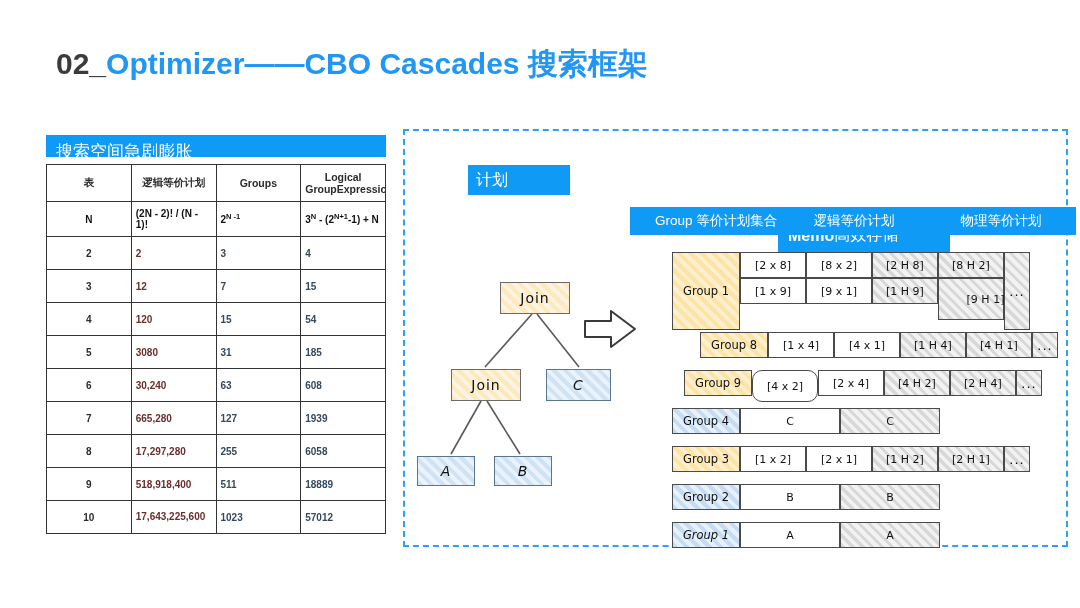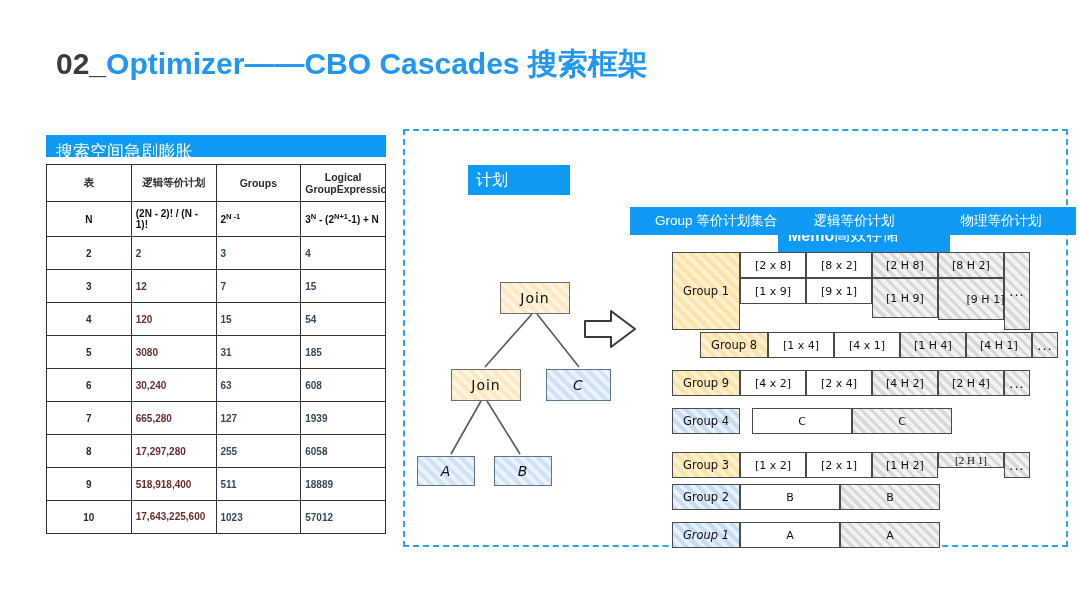--- a/index.html
+++ b/index.html
@@ -243,67 +243,67 @@
       <div class="cellgrid">
         <div class="crow">
           <div class="cell plain w66" style="height: 26px;">[2 x 8]</div>
           <div class="cell plain w66" style="height: 26px;">[8 x 2]</div>
           <div class="cell hatch w66" style="height: 26px;">[2 H 8]</div>
           <div class="cell hatch w66" style="height: 26px;">[8 H 2]</div>
         </div>
         <div class="crow">
           <div class="cell plain w66" style="height: 26px; text-align: right;">[1 x 9]</div>
           <div class="cell plain w66" style="height: 26px;">[9 x 1]</div>
-          <div class="cell hatch w66" style="height: 40px;">[1 H 9]</div>
+          <div class="cell hatch w66" style="height: 26px;">[1 H 9]</div>
           <div class="cell hatch w66" style="height: 42px; padding-left: 29px;">[9 H 1]</div>
         </div>
       </div>
       <div class="cell ell w26" style="height: 78px;">...</div>
     </div>
     <div class="mrow" style="top: 80px; left: 0px; padding-left: 28px;">
       <div class="glabel orange" style="height: 26px;">Group 8</div>
       <div class="cellgrid">
         <div class="crow">
           <div class="cell plain w66" style="height: 26px;">[1 x 4]</div>
           <div class="cell plain w66" style="height: 26px;">[4 x 1]</div>
           <div class="cell hatch w66" style="height: 26px;">[1 H 4]</div>
           <div class="cell hatch w66" style="height: 26px;">[4 H 1]</div>
         </div>
       </div>
       <div class="cell ell w26" style="height: 26px;">...</div>
     </div>
-    <div class="mrow" style="top: 118px; left: 0px; justify-content: flex-end;">
+    <div class="mrow" style="top: 118px; left: 12px; justify-content: flex-end;">
       <div class="glabel orange" style="height: 26px;">Group 9</div>
       <div class="cellgrid">
         <div class="crow">
-          <div class="cell plain w66" style="height: 26px;">[4 x 2]</div>
+          <div class="cell plain w66" style="height: 32px; border-radius: 10px;">[4 x 2]</div>
           <div class="cell plain w66" style="height: 26px;">[2 x 4]</div>
           <div class="cell hatch w66" style="height: 26px;">[4 H 2]</div>
           <div class="cell hatch w66" style="height: 26px;">[2 H 4]</div>
         </div>
       </div>
       <div class="cell ell w26" style="height: 26px;">...</div>
     </div>
-    <div class="mrow" style="top: 156px; left: 0px; gap: 12px;">
+    <div class="mrow" style="top: 156px; left: 0px;">
       <div class="glabel blue" style="height: 26px;">Group 4</div>
       <div class="cellgrid">
         <div class="crow">
           <div class="cell plain w100" style="height: 26px;">C</div>
           <div class="cell hatch w100" style="height: 26px;">C</div>
         </div>
       </div>
     </div>
-    <div class="mrow" style="top: 200px; left: 0px;">
+    <div class="mrow" style="top: 194px; left: 0px;">
       <div class="glabel orange" style="height: 26px;">Group 3</div>
       <div class="cellgrid">
         <div class="crow">
           <div class="cell plain w66" style="height: 26px;">[1 x 2]</div>
           <div class="cell plain w66" style="height: 26px;">[2 x 1]</div>
           <div class="cell hatch w66" style="height: 26px;">[1 H 2]</div>
-          <div class="cell hatch w66" style="height: 16px; font-family: Liberation Serif, serif;">[2 H 1]</div>
+          <div class="cell hatch w66" style="height: 26px;">[2 H 1]</div>
         </div>
       </div>
       <div class="cell ell w26" style="height: 26px;">...</div>
     </div>
     <div class="mrow" style="top: 232px; left: 0px;">
       <div class="glabel blue" style="height: 26px;">Group 2</div>
       <div class="cellgrid">
         <div class="crow">
           <div class="cell plain w100" style="height: 26px;">B</div>
           <div class="cell hatch w100" style="height: 26px;">B</div>

